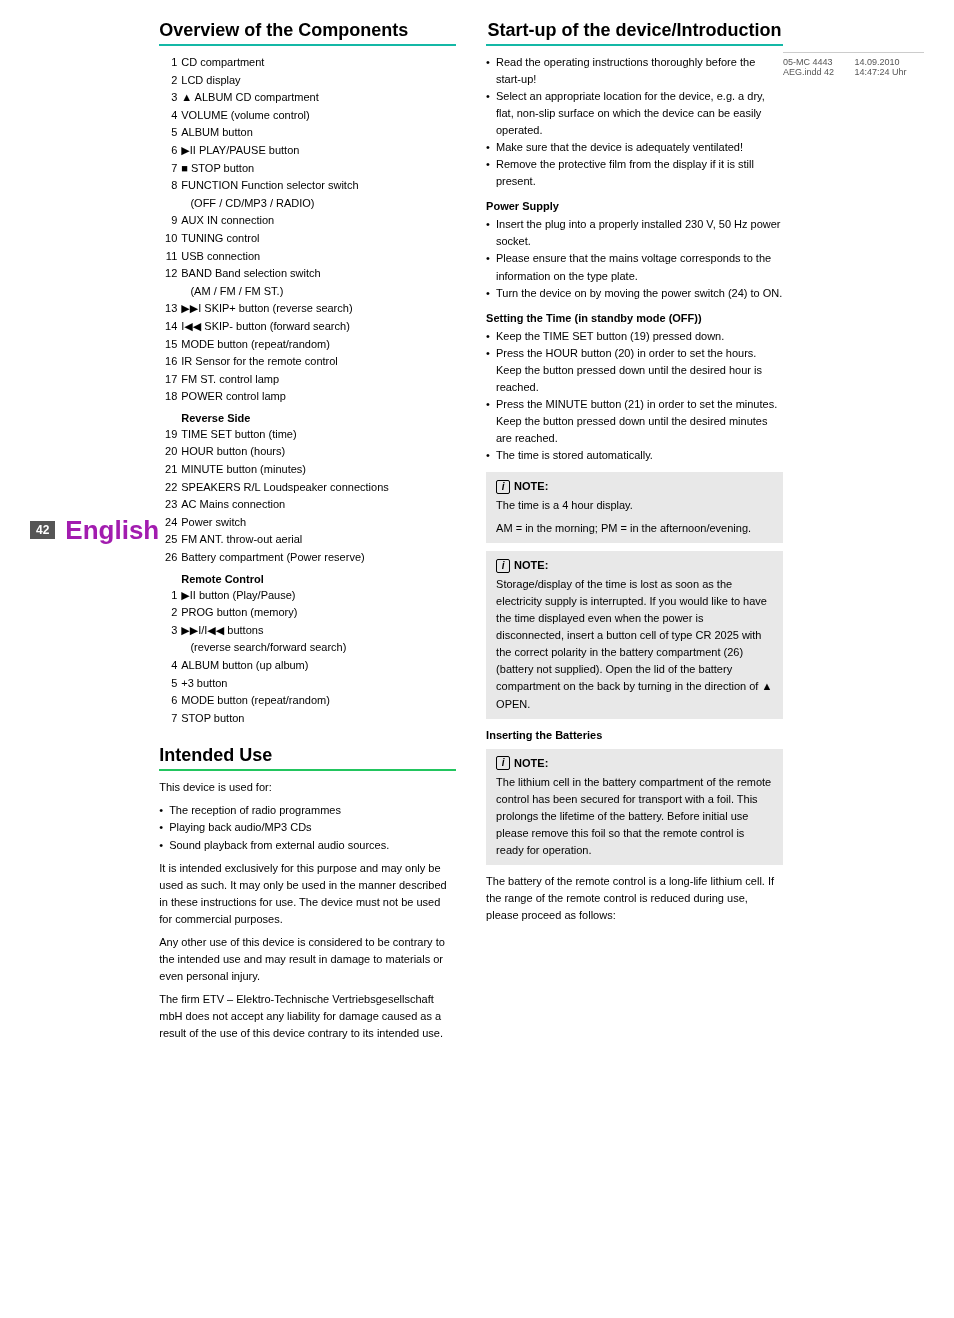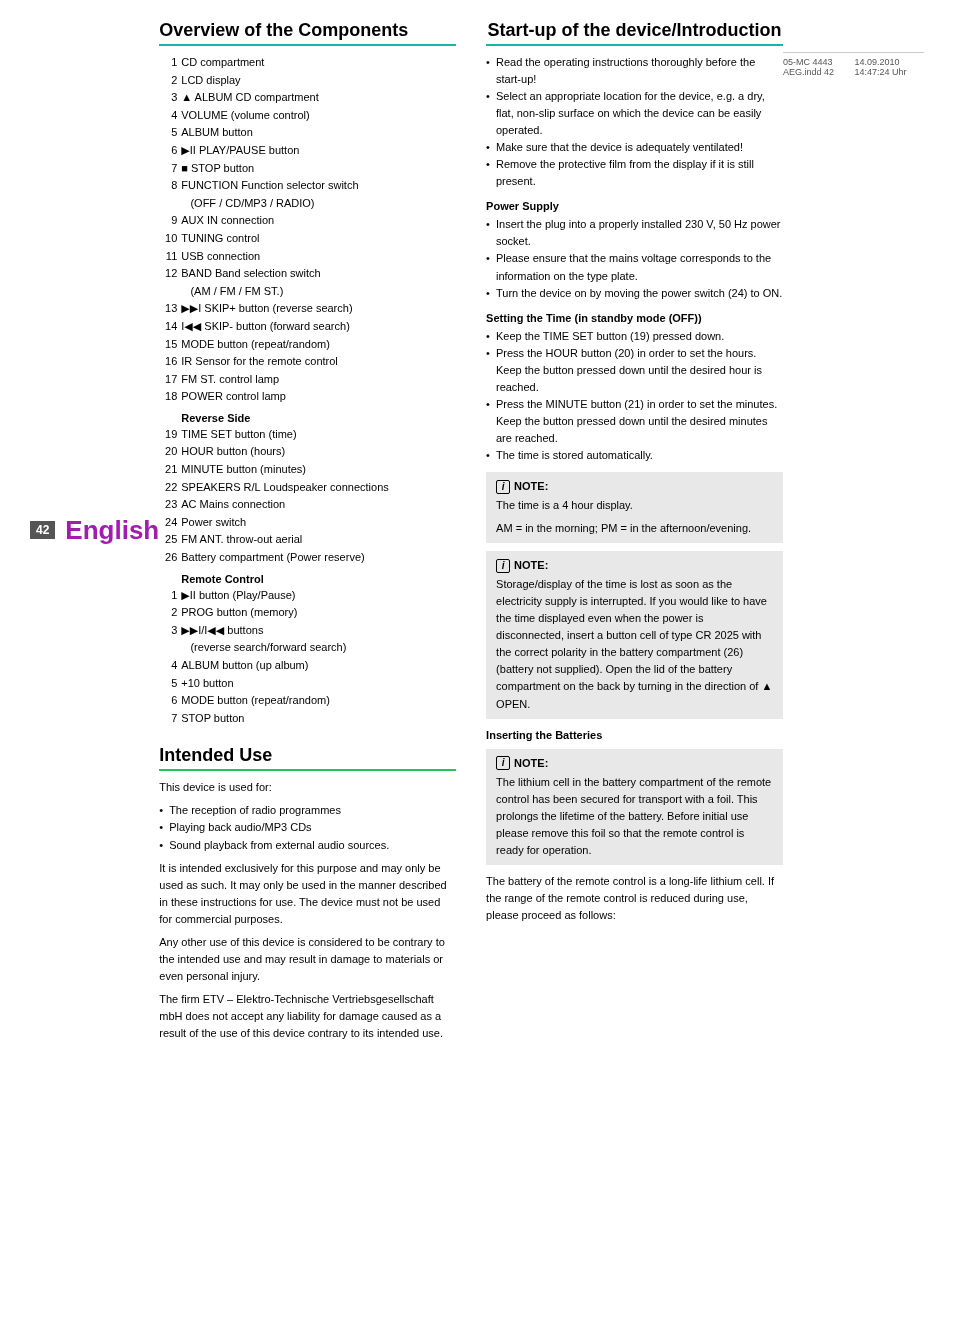--- a/index.html
+++ b/index.html
@@ -292,21 +292,21 @@
         <li>
             <span class="num">3</span>
             <span>▶▶I/I◀◀ buttons<br>&nbsp;&nbsp;&nbsp;(reverse search/forward search)</span>
           </li>
         <li>
             <span class="num">4</span>
             <span>ALBUM button (up album)</span>
           </li>
         <li>
             <span class="num">5</span>
-            <span>+10 button</span>
+            <span>+3 button</span>
           </li>
         <li>
             <span class="num">6</span>
             <span>MODE button (repeat/random)</span>
           </li>
         <li>
             <span class="num">7</span>
             <span>STOP button</span>
           </li>
       </ul>

